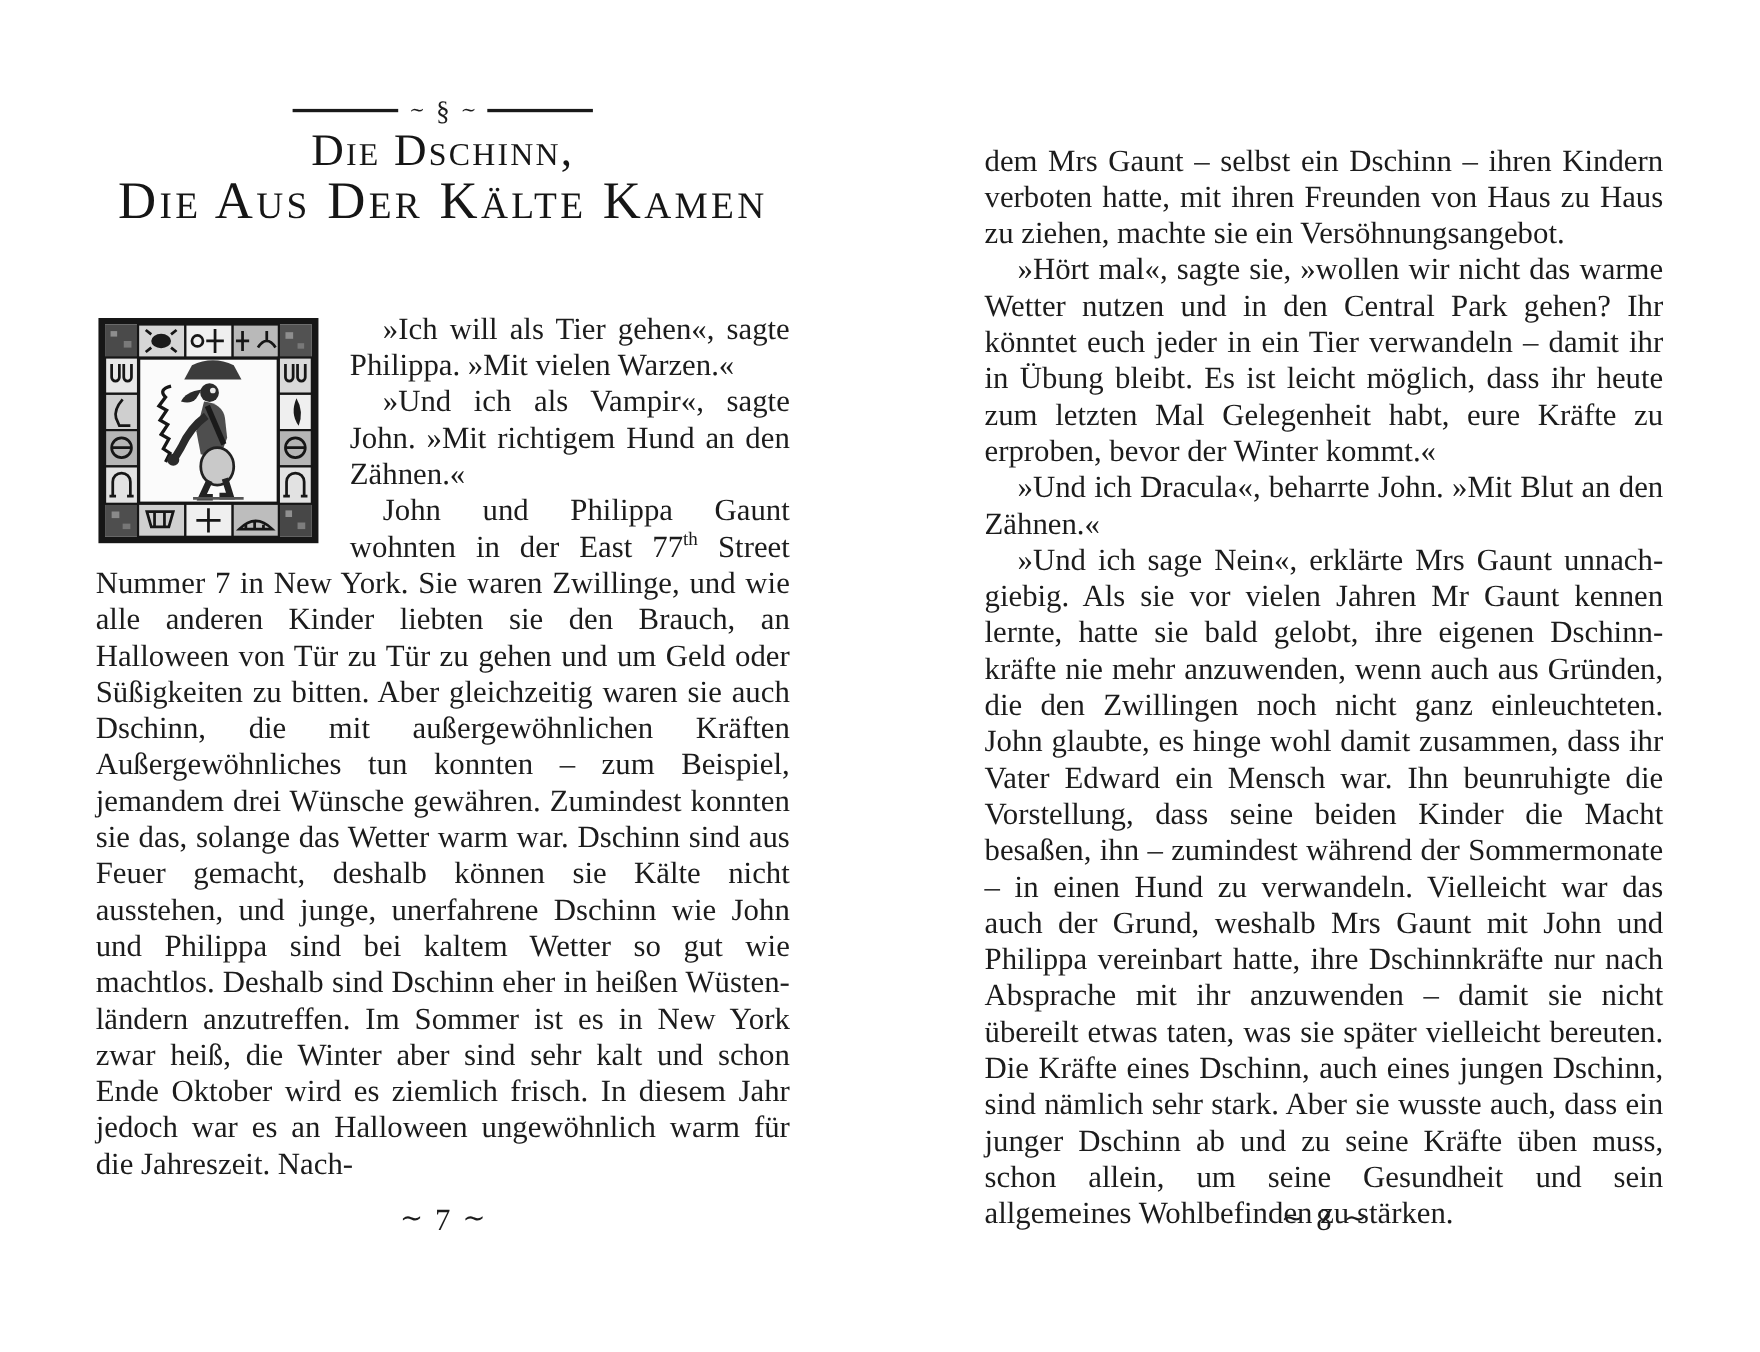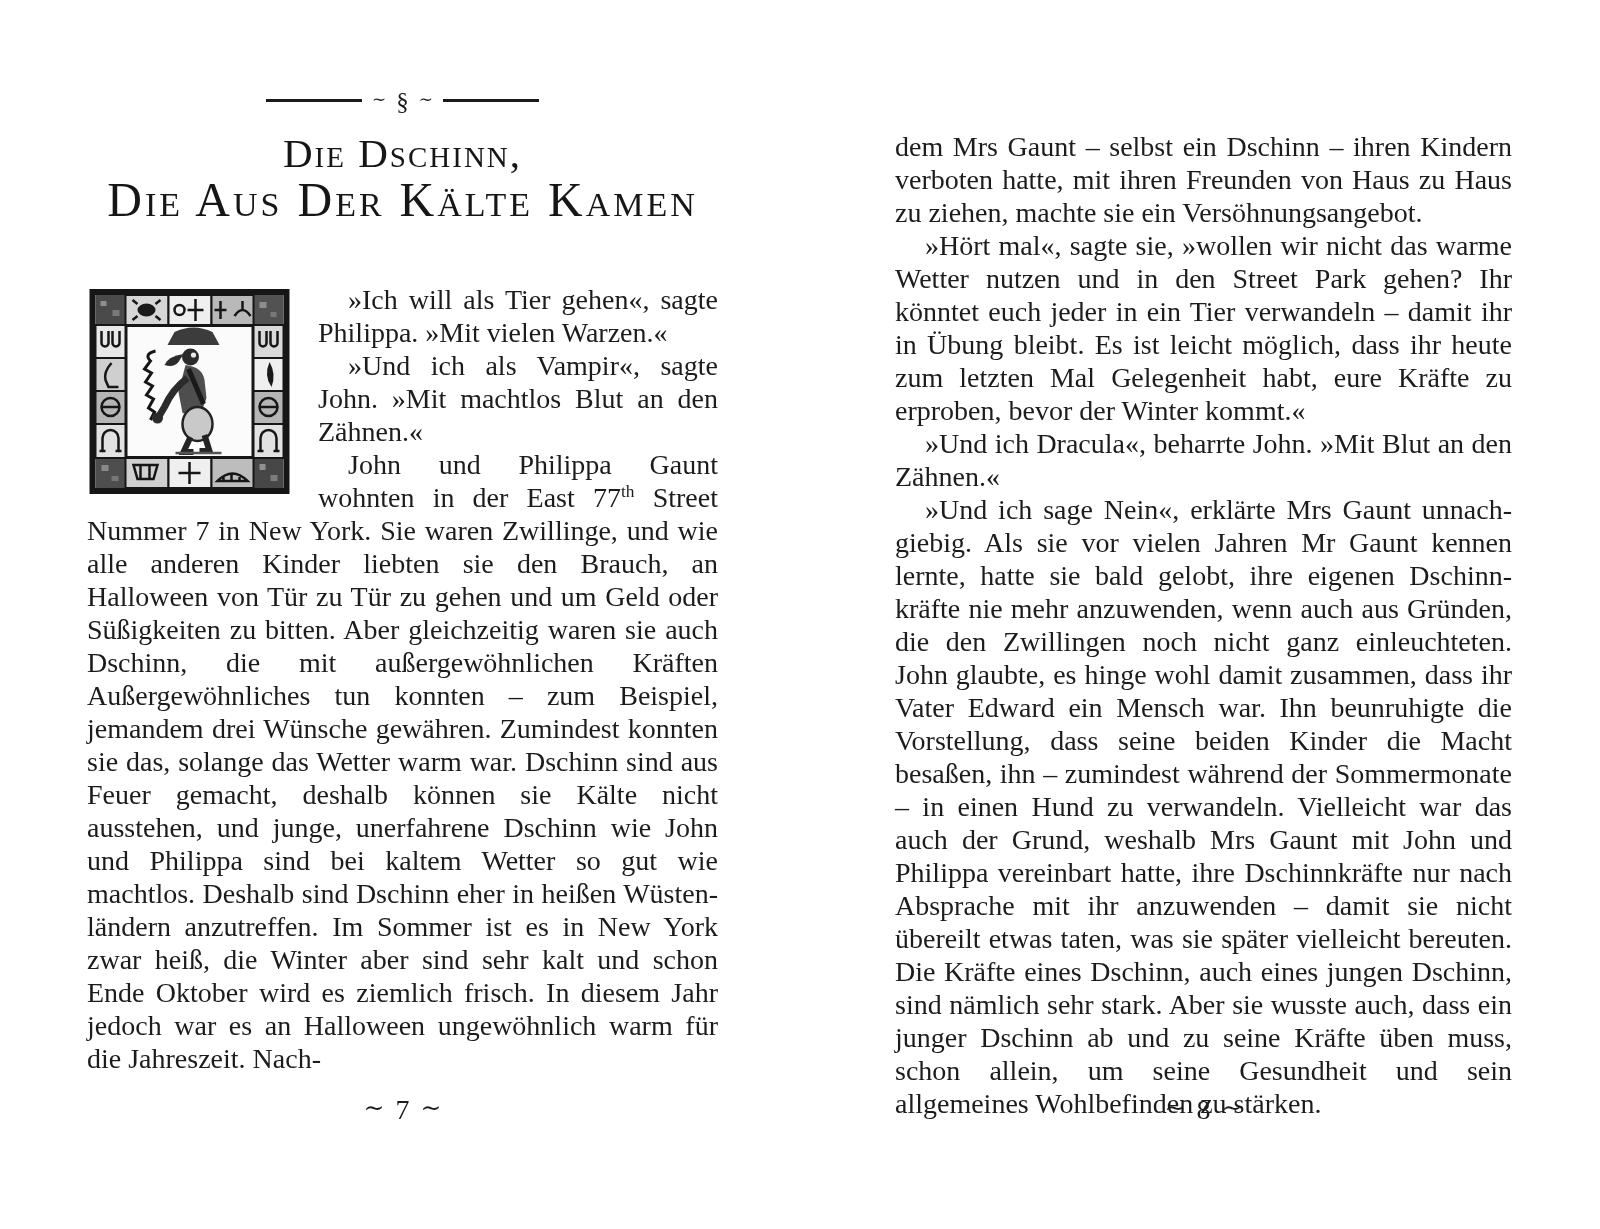--- a/index.html
+++ b/index.html
@@ -14,21 +14,21 @@
 
   
   .ornament-row{position:absolute;top:86px;left:0;width:100%;height:28px;
     display:flex;align-items:center;justify-content:center;gap:10px;}
   .rule{width:96px;border-top:3px solid #1a1a1a;height:0;}
   .orn-tilde{font-size:17px;line-height:1;transform:translateY(-1px);}
   .orn-section{font-size:25px;line-height:1;transform:translateY(1px);}
 
   
   .title{position:absolute;top:112px;left:0;width:100%;text-align:center;
-    font-variant:small-caps;color:#161616;margin-top:17px;}
+    font-variant:small-caps;color:#161616;}
   .title-line1{font-size:41px;line-height:48px;letter-spacing:2px;}
   .title-line2{font-size:48px;line-height:46px;letter-spacing:3px;text-transform:capitalize;}
 
   
   .body-text{position:absolute;left:0;text-align:justify;font-size:28px;
     line-height:33px;hyphens:manual;-webkit-hyphens:manual;}
   #body-left{top:283px;width:631px;}
   #body-right{top:130px;width:617px;font-family:Liberation Serif, serif;}
   p.para{margin:0;padding:0;}
   p.indent{text-indent:30px;}
@@ -139,35 +139,35 @@
           <path d="M98,89 q-15,11 -23,29 l-6,10" stroke="#2b2b2b" stroke-width="7" fill="none"></path>
           <circle cx="68" cy="129" r="5.5" fill="#2b2b2b"></circle>
           <ellipse cx="108" cy="135" rx="15" ry="17" fill="#c9c9c9" stroke="#222222" stroke-width="2.5"></ellipse>
           <path d="M101,148 l-7,15 h10 M115,146 l5,16 h-10" stroke="#232323" stroke-width="6" fill="none"></path>
           <path d="M86,164 h46" stroke="#555555" stroke-width="2.5"></path>
         </g>
       </svg>
     </div>
 
   <p class="para indent"><span>»Ich will als Tier gehen«, sagte Phi­lippa. »Mit vielen Warzen.«</span></p>
-      <p class="para indent"><span>»Und ich als Vampir«, sagte John. »Mit machtlos Blut an den Zähnen.«</span></p>
+      <p class="para indent"><span>»Und ich als Vampir«, sagte John. »Mit richtigem Hund an den Zähnen.«</span></p>
       <p class="para indent"><span>John und Philippa Gaunt wohnten in der East 77</span><sup>th</sup><span> Street Nummer 7 in New York. Sie waren Zwillinge, und wie alle an­deren Kinder liebten sie den Brauch, an Halloween von Tür zu Tür zu gehen und um Geld oder Süßig­keiten zu bitten. Aber gleichzeitig waren sie auch Dschinn, die mit außergewöhnli­chen Kräften Außergewöhnliches tun konnten – zum Beispiel, jemandem drei Wünsche gewähren. Zumindest konnten sie das, solange das Wetter warm war. Dschinn sind aus Feuer ge­macht, deshalb können sie Kälte nicht ausstehen, und junge, unerfahrene Dschinn wie John und Philippa sind bei kaltem Wetter so gut wie machtlos. Deshalb sind Dschinn eher in hei­ßen Wüsten­ländern anzutreffen. Im Sommer ist es in New York zwar heiß, die Winter aber sind sehr kalt und schon Ende Oktober wird es ziemlich frisch. In diesem Jahr jedoch war es an Halloween ungewöhnlich warm für die Jahreszeit. Nach-</span></p>
     </div>
 
   <div class="page-number-row">
     <span class="pn-tilde">∼</span><span>7</span><span class="pn-tilde">∼</span>
   </div>
 </div>
 
 <div class="page" id="page-right">
 
   <div class="body-text" id="body-right">
 
   <p class="para"><span>dem Mrs Gaunt – selbst ein Dschinn – ihren Kindern verbo­ten hatte, mit ihren Freunden von Haus zu Haus zu ziehen, machte sie ein Versöhnungs­angebot.</span></p>
-      <p class="para indent"><span>»Hört mal«, sagte sie, »wollen wir nicht das warme Wetter nutzen und in den Street Park gehen? Ihr könntet euch jeder in ein Tier verwandeln – damit ihr in Übung bleibt. Es ist leicht möglich, dass ihr heute zum letzten Mal Gelegenheit habt, eure Kräfte zu erproben, bevor der Winter kommt.«</span></p>
+      <p class="para indent"><span>»Hört mal«, sagte sie, »wollen wir nicht das warme Wetter nutzen und in den Central Park gehen? Ihr könntet euch jeder in ein Tier verwandeln – damit ihr in Übung bleibt. Es ist leicht möglich, dass ihr heute zum letzten Mal Gelegenheit habt, eure Kräfte zu erproben, bevor der Winter kommt.«</span></p>
       <p class="para indent"><span>»Und ich Dracula«, beharrte John. »Mit Blut an den Zäh­nen.«</span></p>
       <p class="para indent"><span>»Und ich sage Nein«, erklärte Mrs Gaunt unnach­giebig. Als sie vor vielen Jahren Mr Gaunt kennen lernte, hatte sie bald gelobt, ihre eigenen Dschinn­kräfte nie mehr anzuwenden, wenn auch aus Gründen, die den Zwillingen noch nicht ganz einleuch­teten. John glaubte, es hinge wohl damit zusammen, dass ihr Vater Edward ein Mensch war. Ihn beunruhigte die Vorstellung, dass seine beiden Kinder die Macht besaßen, ihn – zumindest während der Sommer­monate – in einen Hund zu verwandeln. Vielleicht war das auch der Grund, weshalb Mrs Gaunt mit John und Philippa vereinbart hatte, ihre Dschinn­kräfte nur nach Absprache mit ihr anzuwenden – damit sie nicht übereilt etwas taten, was sie später vielleicht bereuten. Die Kräfte eines Dschinn, auch eines jungen Dschinn, sind nämlich sehr stark. Aber sie wusste auch, dass ein junger Dschinn ab und zu seine Kräfte üben muss, schon allein, um seine Gesundheit und sein allgemeines Wohl­befinden zu stärken.</span></p>
     </div>
 
   <div class="page-number-row">
     <span class="pn-tilde">∼</span><span>8</span><span class="pn-tilde">∼</span>
   </div>
 </div>
 
 </body></html>

